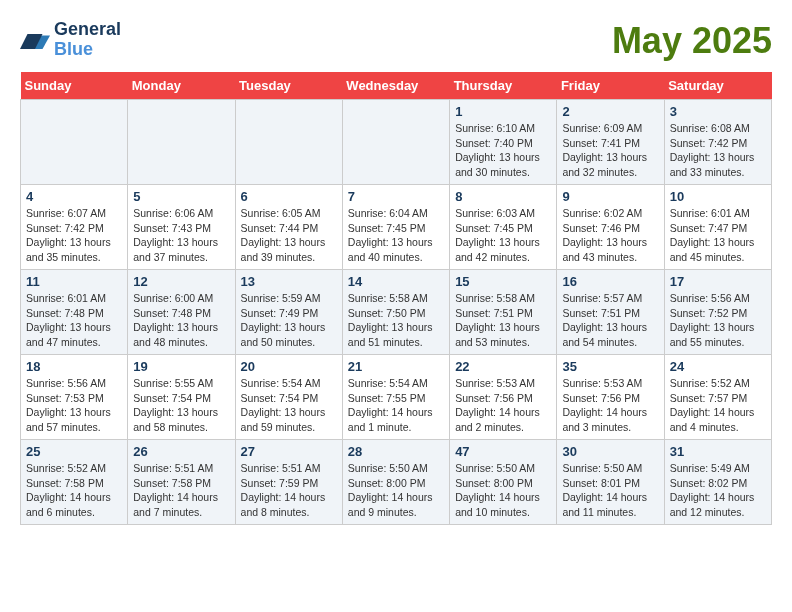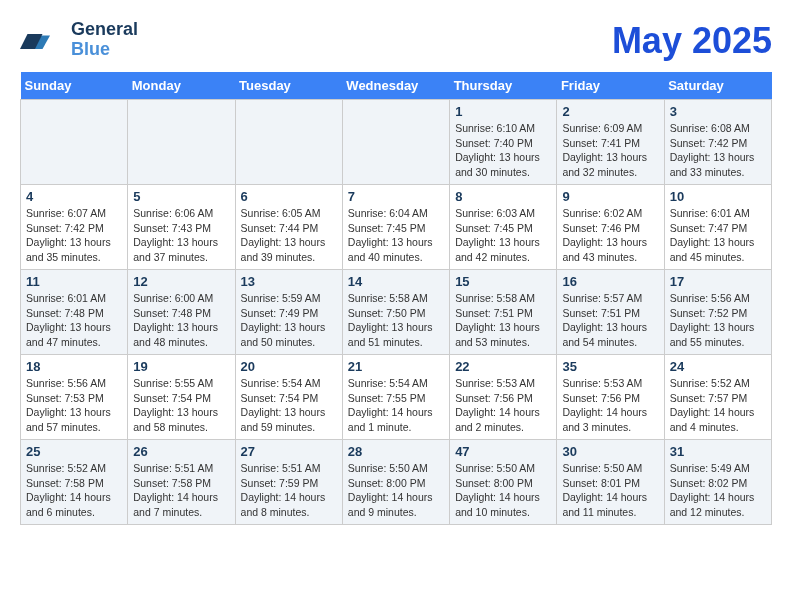--- a/index.html
+++ b/index.html
@@ -12,54 +12,54 @@
     }
     .header {
       display: flex;
       justify-content: space-between;
       align-items: flex-start;
       margin-bottom: 10px;
     }
     .logo {
       display: flex;
       align-items: center;
-      gap: 21px;
+      gap: 4px;
     }
     .logo-text {
       font-size: 18px;
       font-weight: bold;
       color: #1a3a5c;
       line-height: 1.1;
     }
     .logo-text span {
       color: #4a90d9;
     }
     .logo-icon {
       width: 30px;
       height: 24px;
     }
     .title-block {
       text-align: right;
     }
     .month-title {
       font-size: 36px;
       font-weight: bold;
-      color: #1d4ed8;
+      color: #4d7c0f;
     }
     .location {
       font-size: 16px;
       color: #1a3a5c;
     }
     table {
       width: 100%;
       border-collapse: collapse;
       font-size: 11px;
     }
     thead tr th {
-      background-color: #3b82f6;
+      background-color: #ef4444;
       color: #fff;
       padding: 6px 4px;
       text-align: left;
       font-size: 13px;
       font-weight: bold;
     }
     tbody tr {
       vertical-align: top;
     }
     tbody tr td {

